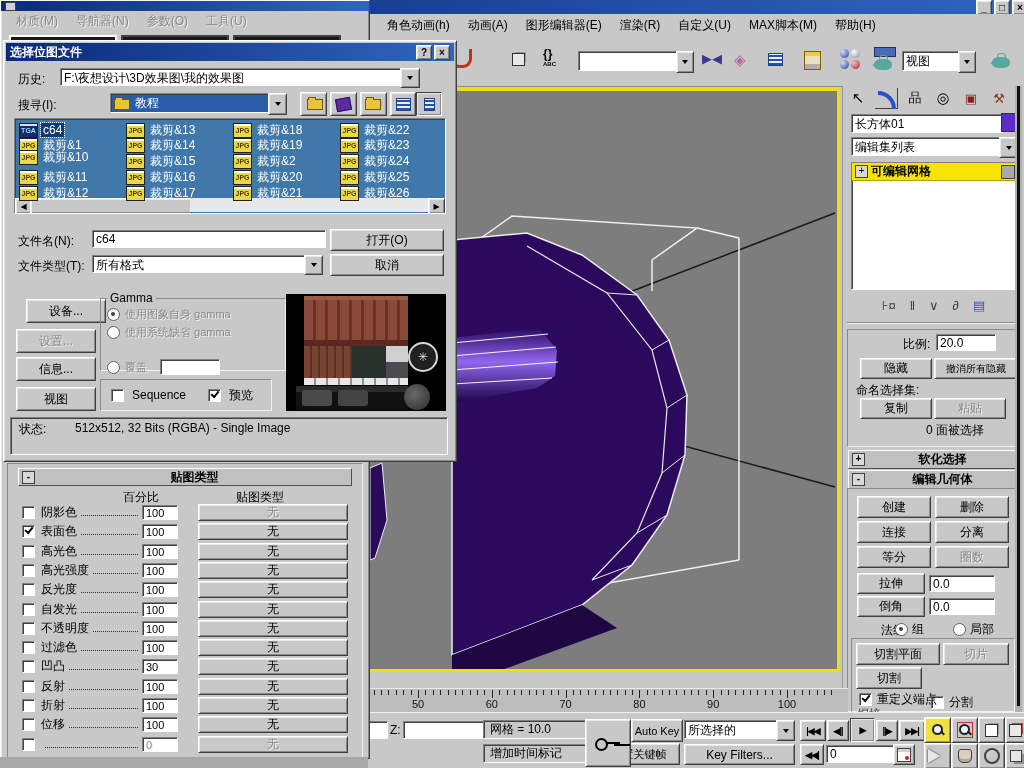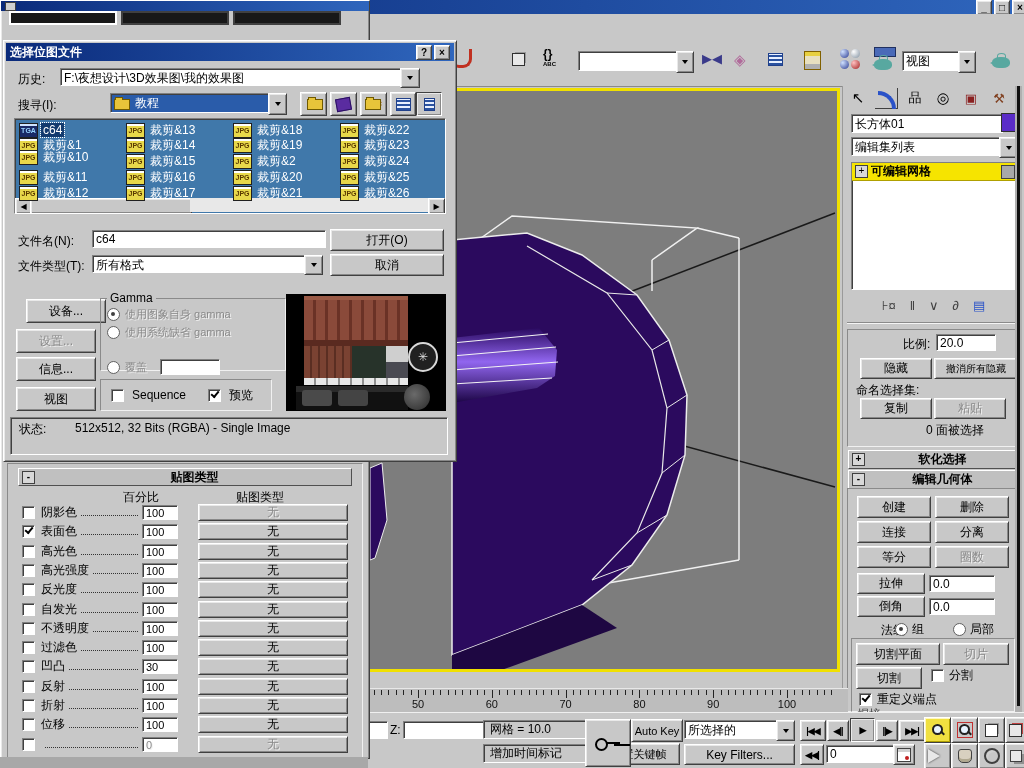--- a/index.html
+++ b/index.html
@@ -77,20 +77,24 @@
 
 <div id="screen">
 
   <div class="abs titlebar" style="left:0;top:0;width:1024px;height:14px;font-size:11px;">
     <div style="flex:1"></div>
     <div class="winbtn b">_</div>
     <div class="winbtn b" style="margin-left:2px;">□</div>
     <div class="winbtn b" style="margin-left:2px;">×</div>
   </div>
 
+  <div class="abs" style="left:0;top:14px;width:1024px;height:23px;background:#c8c8c8;border-bottom:1px solid #9a9a9a;">
+    <span class="abs" style="left:365px;top:3px;">)</span>
+    <div id="main-menus" class="abs" style="left:378px;top:1px;white-space:nowrap;"><div class="menu-item">角色动画(h)</div><div class="menu-item">动画(A)</div><div class="menu-item">图形编辑器(E)</div><div class="menu-item">渲染(R)</div><div class="menu-item">自定义(U)</div><div class="menu-item">MAX脚本(M)</div><div class="menu-item">帮助(H)</div></div>
+  </div>
 
   <div class="abs" style="left:0;top:37px;width:1024px;height:49px;background:#c8c8c8;border-bottom:1px solid #8a8a8a;">
     <div class="abs ic" style="left:430px;top:14px;font-weight:bold;font-size:15px;">%</div>
     <div class="abs" style="left:450px;top:12px;width:16px;height:16px;border:3px solid #c03020;border-top:none;border-radius:0 0 9px 9px;"></div>
     <div class="abs spin" style="left:470px;top:12px;height:18px;"></div>
     <div class="abs cubeic" style="left:512px;top:16px;"></div>
     <div class="abs" style="left:543px;top:10px;font-size:12px;font-weight:bold;">
       <span>{}</span>
       <div style="font-size:6px;letter-spacing:0;">ABC</div>
     </div>
@@ -236,21 +240,21 @@
         <span>组</span>
     </div>
     <div class="abs" style="left:110px;top:535px;display:flex;gap:4px;align-items:center;">
       <span class="radio"></span>
         <span>局部</span>
     </div>
     <div class="abs" style="left:8px;top:552px;width:162px;height:72px;border:1px solid;border-color:#8a8a8a #f0f0f0 #f0f0f0 #8a8a8a;"></div>
     <div class="abs b" style="left:13px;top:557px;width:82px;height:20px;">切割平面</div>
     <div class="abs b dis" style="left:100px;top:557px;width:64px;height:20px;">切片</div>
     <div class="abs b" style="left:13px;top:581px;width:64px;height:20px;">切割</div>
-    <div class="abs" style="left:88px;top:581px;display:flex;gap:5px;align-items:center;">
+    <div class="abs" style="left:88px;top:608px;display:flex;gap:5px;align-items:center;">
       <span class="cb"></span>
         <span>分割</span>
     </div>
     <div class="abs" style="left:16px;top:605px;display:flex;gap:5px;align-items:center;">
       <span class="cb on"></span>
         <span>重定义端点</span>
     </div>
     <span class="abs lbl" style="left:14px;top:620px;height:6px;overflow:hidden;color:#404040;">焊接</span>
 
     <div class="abs" style="left:172px;top:0;width:7px;height:626px;background:#b0b0b0;">
@@ -391,20 +395,21 @@
       </div>
     <div class="abs b" style="left:1005px;top:30px;width:19px;height:24px;">
         <span style="width:10px;height:10px;border:1px solid #404040;background:#e8e8e8;box-shadow:3px 3px 0 -1px #909090;"></span>
       </div>
   </div>
 
   <div class="abs raised" style="left:0;top:0;width:368px;height:757px;">
     <div class="titlebar" style="height:10px;font-size:8px;">
       <span style="width:9px;height:7px;background:#d0d0d0;border:1px solid #404040;display:inline-block;"></span>
     </div>
+    <div id="mat-menus" style="height:24px;padding-left:6px;color:#8a8a8a;text-shadow:1px 1px 0 #f0f0f0;"><div class="menu-item">材质(M)</div><div class="menu-item">导航器(N)</div><div class="menu-item">参数(O)</div><div class="menu-item">工具(U)</div></div>
     <div style="position:relative;height:10px;">
       <div class="abs" style="left:8px;top:0;width:104px;height:10px;background:#181818;border:2px solid #ffffff;"></div>
       <div class="abs" style="left:120px;top:0;width:104px;height:10px;background:#181818;border:2px solid #404040;"></div>
       <div class="abs" style="left:232px;top:0;width:104px;height:10px;background:#181818;border:2px solid #404040;"></div>
       <div class="abs spin" style="left:344px;top:0;height:10px;"></div>
     </div>
 
     <div class="abs" style="left:6px;top:462px;width:354px;height:293px;border:1px solid;border-color:#8a8a8a #f0f0f0 #f0f0f0 #8a8a8a;">
       <div class="rollout" style="margin:4px 10px 0 10px;height:16px;">
         <span class="pmbox">-</span>

